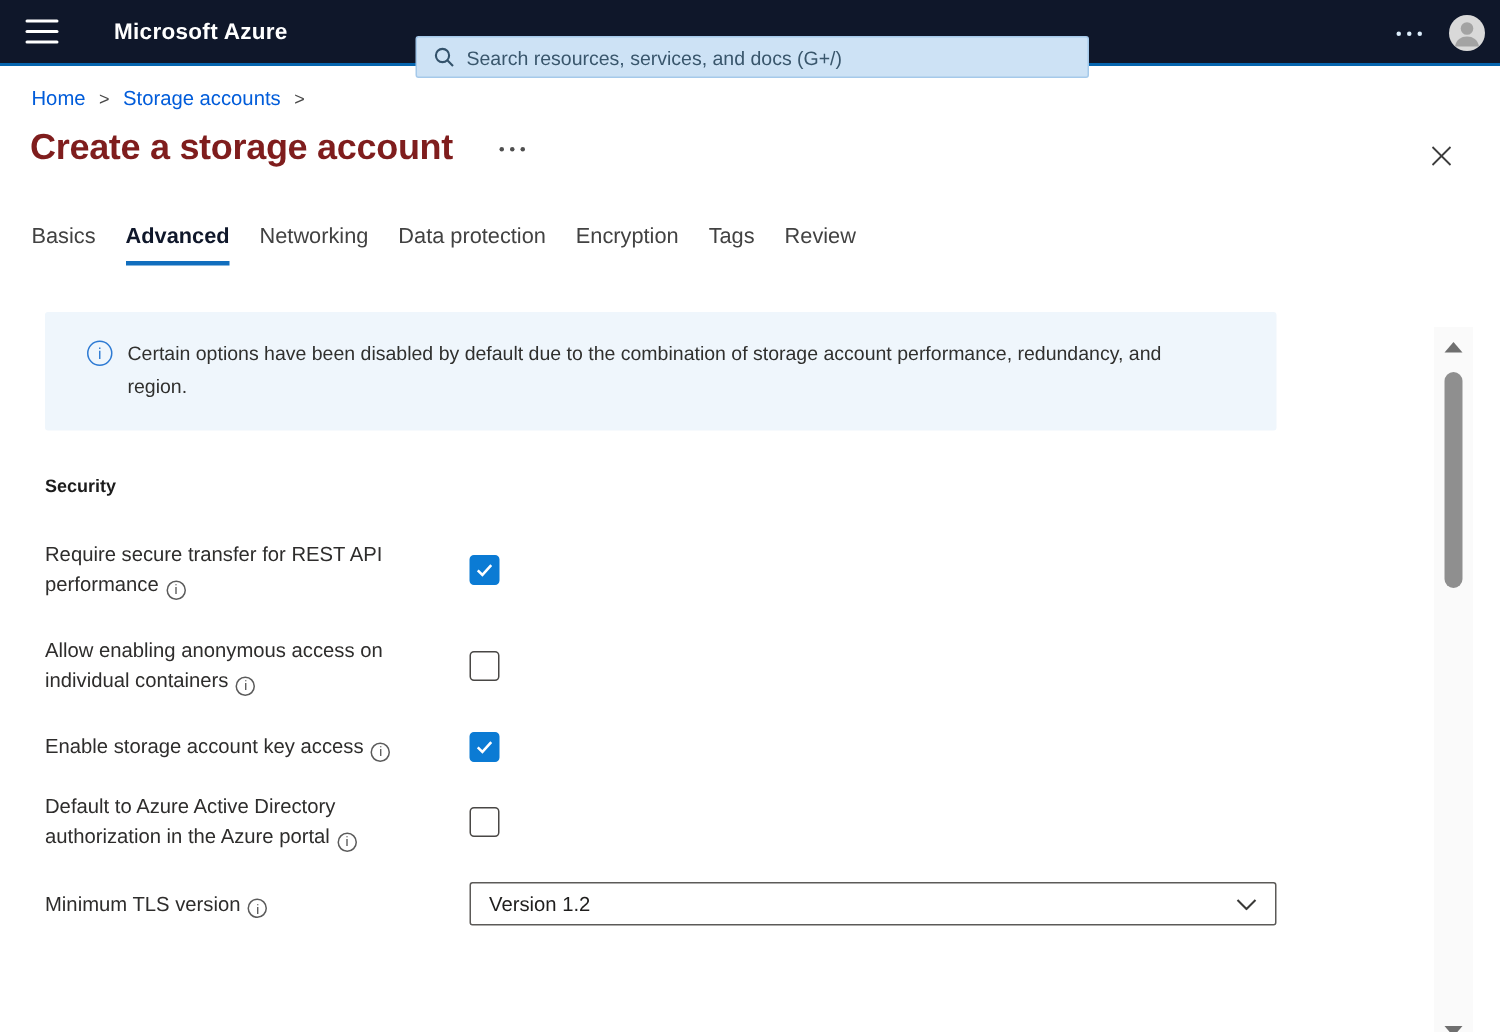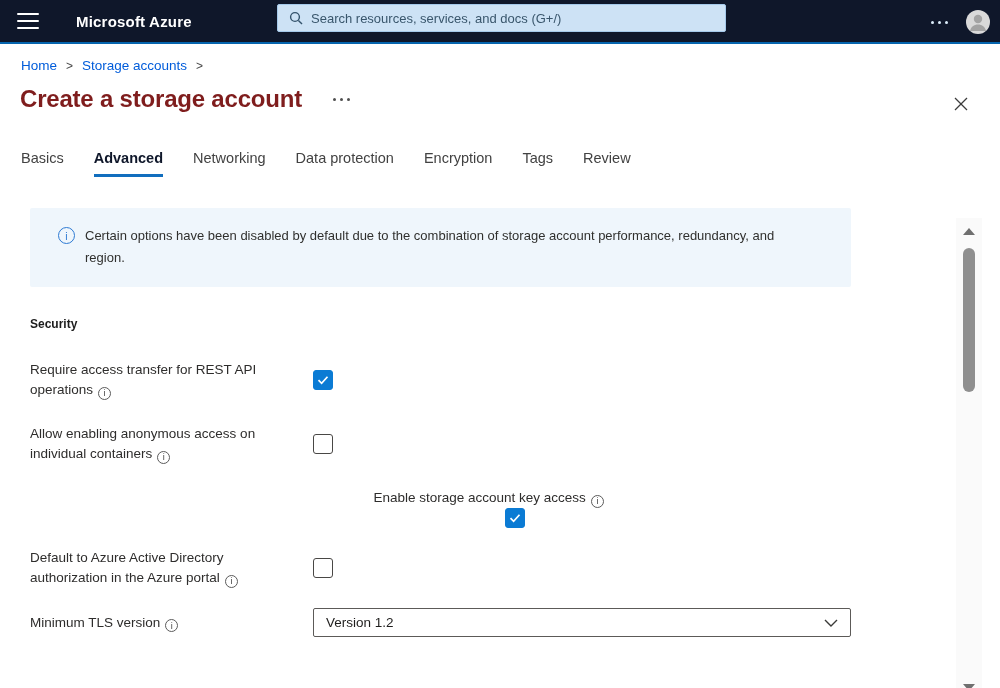--- a/index.html
+++ b/index.html
@@ -5,59 +5,59 @@
   * { box-sizing: border-box; margin: 0; padding: 0; }
   html, body { width: 1000px; height: 688px; }
   body { font-family: "Liberation Sans", "DejaVu Sans", sans-serif; background: #fff; overflow: hidden; }
   .app { position: relative; width: 1000px; height: 688px; background: #fff; overflow: hidden; }
 
   
   .topbar { position: relative; height: 44px; background: #0f172a; border-bottom: 2px solid #0665ae; display: flex; align-items: center; }
   .hamburger { margin-left: 17px; width: 22px; height: 16px; display: flex; flex-direction: column; justify-content: space-between; cursor: pointer; }
   .hamburger i { display: block; height: 2px; background: #fff; border-radius: 1px; }
   .brand { margin-left: 37px; color: #fff; font-size: 15px; font-weight: 700; letter-spacing: .2px; }
-  .searchbox { position: absolute; left: 277px; top: 4px; width: 449px; height: 28px; background: #cde2f5; border: 1px solid #a5c9ea; border-radius: 2px; display: flex; align-items: center; }
+  .searchbox { position: absolute; left: 277px; top: 24px; width: 449px; height: 28px; background: #cde2f5; border: 1px solid #a5c9ea; border-radius: 2px; display: flex; align-items: center; }
   .searchbox svg { margin: 0 8px 0 11px; flex: none; }
   .searchbox input { flex: 1; height: 100%; background: transparent; border: none; outline: none; font: 13px "Liberation Sans", sans-serif; color: #33526b; }
   .searchbox input::placeholder { color: #39566c; opacity: 1; }
   .dots { display: flex; align-items: center; gap: 4px; cursor: pointer; }
   .dots i { width: 3px; height: 3px; border-radius: 50%; background: currentColor; }
   .topbar-more { position: absolute; right: 52px; top: 21px; color: #dcedfb; }
   .avatar { position: absolute; right: 10px; top: 10px; width: 24px; height: 24px; border-radius: 50%; background: #d9d9d9; overflow: hidden; cursor: pointer; }
 
   
   .breadcrumb { margin: 14px 0 12px 21px; font-size: 13.5px; display: flex; align-items: flex-end; }
   .crumb { color: #015cda; cursor: pointer; }
   .crumb-sep { color: #484848; font-size: 12px; margin: 0 9px; }
 
   
   .title-row { margin: 11px 0 0 20px; display: flex; align-items: center; }
   .page-title { font-size: 24px; font-weight: 700; color: #7f1d1d; letter-spacing: -.2px; }
   .title-more { margin-left: 31px; color: #4f4f4f; }
   .close-btn { position: absolute; right: 30px; top: 95px; width: 18px; height: 18px; display: flex; align-items: center; justify-content: center; cursor: pointer; }
 
   
-  .tabs { margin: 37px 0 0 21px; display: flex; gap: 30px; font-size: 14.5px; color: #424242; }
+  .tabs { margin: 37px 0 0 21px; display: flex; gap: 20px; font-size: 14.5px; color: #424242; }
   .tab { padding-bottom: 8px; border-bottom: 3px solid transparent; cursor: pointer; }
   .tab.active { font-weight: 700; color: #0f172a; border-bottom-color: #116ebe; }
 
   
   .banner { margin: 31px 0 0 30px; width: 821px; background: #eff6fc; border-radius: 2px; display: flex; padding: 17px 44px 18px 0; }
   .banner-icon { flex: none; margin: 2px 10px 0 28px; width: 17px; height: 17px; border: 1px solid #2d7ad3; border-radius: 50%; color: #2d7ad3; font-size: 10.5px; display: flex; align-items: center; justify-content: center; font-style: normal; }
   .banner-text { font-size: 13px; line-height: 22px; color: #30302e; max-width: 725px; }
 
   
   .section-heading { margin: 30px 0 0 30px; font-size: 12px; font-weight: 700; color: #1c1c1c; }
   .section-desc { margin: 25px 0 0 30px; font-size: 13.5px; color: #2e2d2c; }
 
   .form { margin: 29px 0 0 30px; }
   .field { display: flex; align-items: center; }
   .field-0 { margin-bottom: 24px; }
   .field-1 { margin-bottom: 24px; }
-  .field-2 { margin-bottom: 20px; flex-direction: column; }
+  .field-2 { margin-bottom: 20px; }
   .field-3 { margin-bottom: 20px; }
   .field-label { flex: none; width: 283px; font-size: 13.5px; color: #2e2d2c; line-height: 20px; }
   .field-label .txt { display: inline; }
   .label-wrap { width: 262px; }
   .info-icon { display: inline-flex; align-items: center; justify-content: center; width: 13px; height: 13px; border: 1px solid #5b5b5b; border-radius: 50%; color: #444; font-size: 9px; font-style: normal; margin-left: 5px; vertical-align: -2px; cursor: pointer; }
 
   .checkbox { flex: none; width: 20px; height: 20px; background: #fff; border: 1.5px solid #494745; border-radius: 3px; display: flex; align-items: center; justify-content: center; cursor: pointer; }
   .checkbox svg { display: none; }
   .checkbox.checked { background: #0b7bd4; border-color: #0b7bd4; }
   .checkbox.checked svg { display: block; }
@@ -138,21 +138,21 @@
     <i class="banner-icon">i</i>
     <div class="banner-text">Certain options have been disabled by default due to the combination of storage account performance, redundancy, and region.</div>
   </div>
 
   <div class="section-heading">Security</div>
 
   <div class="form">
 
     <div class="field field-0">
       <div class="field-label">
-        <div class="label-wrap"><span class="txt">Require access transfer for REST API operations</span><i class="info-icon">i</i></div>
+        <div class="label-wrap"><span class="txt">Require secure transfer for REST API performance</span><i class="info-icon">i</i></div>
       </div>
       <div class="checkbox checked">
         <svg width="12" height="10" viewBox="0 0 12 10">
             <path d="M1.5 5.2 L4.6 8.3 L10.5 1.7" fill="none" stroke="#fff" stroke-width="1.7"></path>
           </svg>
       </div>
     </div>
 
     <div class="field field-1">
       <div class="field-label">

